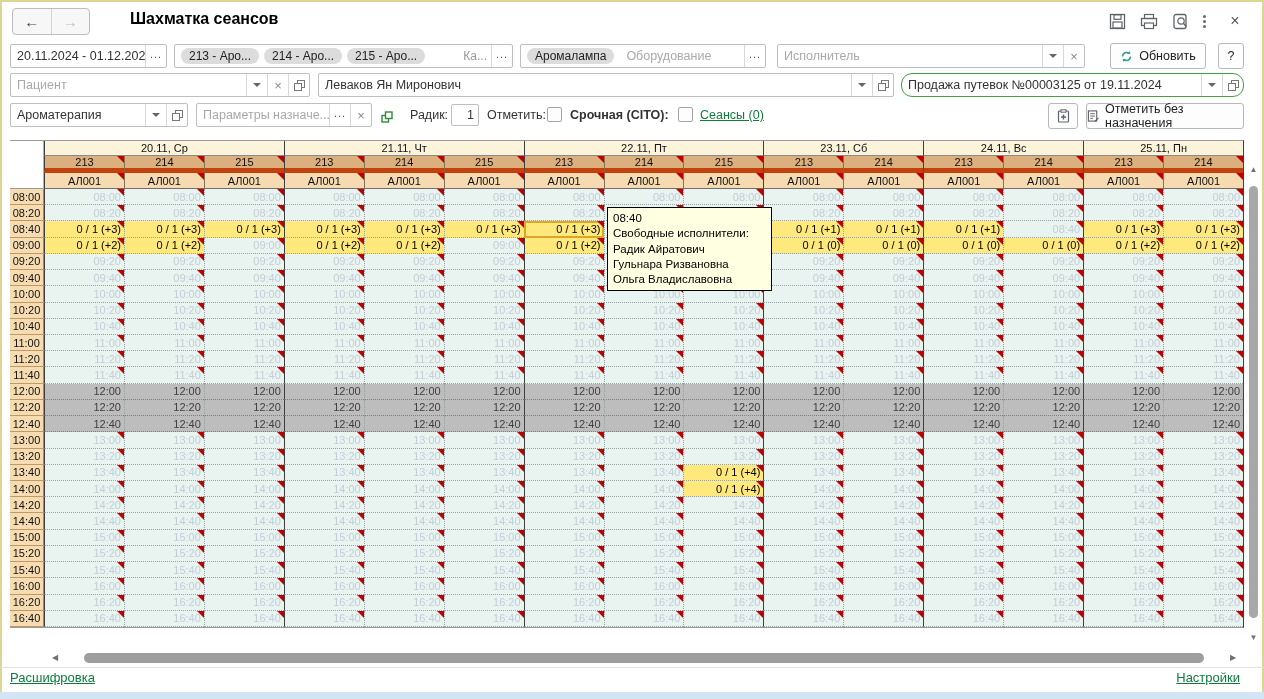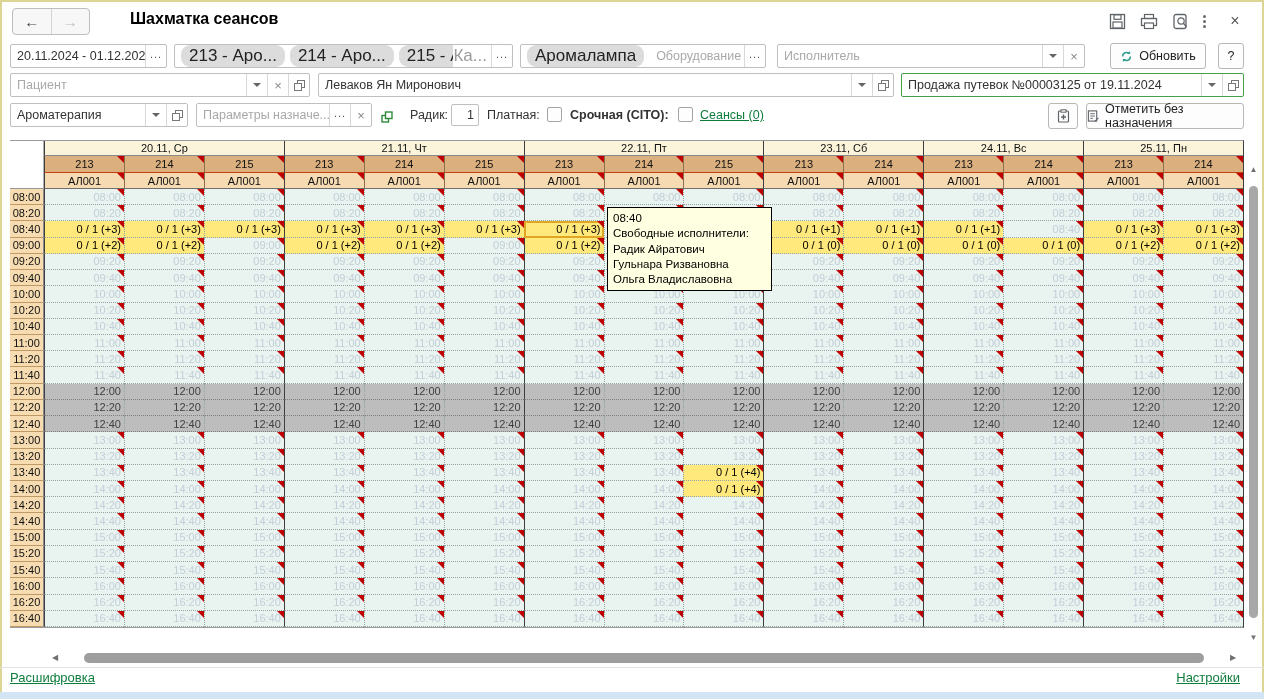--- a/index.html
+++ b/index.html
@@ -14,55 +14,55 @@
   .navbtn+.navbtn{border-left:1px solid #d4d4d4;color:#bdbdbd;}
   .title{left:130px;top:10px;font-size:16px;font-weight:bold;color:#000;}
   .tico{top:11px;width:22px;height:20px;display:flex;align-items:center;justify-content:center;cursor:pointer;}
   .kebab{display:flex;flex-direction:column;gap:2px;align-items:center;}
   .kebab i{width:3px;height:3px;border-radius:50%;background:#6a6a6a;}
   .closex{font-size:16px;color:#5a5a5a;line-height:1;}
 
   
   .field{position:absolute;height:24px;border:1px solid #bfbfbf;border-radius:2px;background:#fff;
          display:flex;align-items:center;font-size:12.5px;color:#333;box-sizing:border-box;overflow:hidden;}
-  .field.green{border-color:#43a047;}
+  .field.green{border-color:#43a047;border-radius:11px;}
   .val{padding:0 6px;white-space:nowrap;overflow:hidden;}
   .ph{color:#a9a9a9;}
   .grow{flex:1;}
   .seg{width:20px;align-self:stretch;display:flex;align-items:center;justify-content:center;
        border-left:1px solid #d8d8d8;color:#666;flex:none;cursor:pointer;}
   .dots{font-size:11px;letter-spacing:1px;color:#555;padding-bottom:4px;}
   .caret{width:0;height:0;border-left:4px solid transparent;border-right:4px solid transparent;border-top:4px solid #666;}
   .xclr{font-size:13px;color:#888;}
   .opn{position:relative;width:11px;height:11px;}
   .opn::after{content:'';position:absolute;top:0;right:0;width:6px;height:6px;border:1px solid #777;}
   .opn::before{content:'';position:absolute;bottom:0;left:0;width:6px;height:6px;border:1px solid #777;background:#fff;z-index:1;}
   .chiprow{display:flex;align-items:center;gap:5px;padding:0 6px;overflow:hidden;flex:1;}
-  .chip{background:#dcdcdc;border-radius:9px;padding:1px 8px;font-size:17px;color:#222;white-space:nowrap;}
+  .chip{background:#dcdcdc;border-radius:9px;padding:1px 8px;font-size:12px;color:#222;white-space:nowrap;}
   .chip.ovf{background:none;color:#9a9a9a;padding:1px 0;}
   .lbl{position:absolute;font-size:12.5px;color:#333;}
   .cb{position:absolute;width:13px;height:13px;border:1px solid #a5a5a5;border-radius:2px;background:#fdfdfd;cursor:pointer;}
   .glink{color:var(--accent-green,#0e7d3c);text-decoration:underline;cursor:pointer;font-size:12.5px;}
   .btn{position:absolute;height:26px;border:1px solid #b8b8b8;border-radius:3px;background:#fdfdfd;
        display:flex;align-items:center;justify-content:center;gap:6px;font-size:12.5px;color:#222;cursor:pointer;box-sizing:border-box;}
   .mini{position:absolute;box-sizing:border-box;}
 
   
   .grid{left:10px;top:140px;width:1234px;height:488px;display:grid;
         grid-template-columns:34px repeat(15,1fr);
         grid-template-rows:15px 17px 16px repeat(27,1fr);
         border-top:1px solid #9a9a9a;border-right:1px solid #3f3f3f;border-bottom:1px solid #9a9a9a;
         font-size:11px;box-sizing:border-box;}
   .gcell{position:relative;display:flex;align-items:center;overflow:hidden;box-sizing:border-box;
          border-left:1px dotted #94a4a4;border-bottom:1px dotted #94a4a4;white-space:nowrap;}
   .corner{background:#fff;border-left:none;border-bottom:1px solid #9a9a9a;border-right:1px solid #b0b0b0;}
   .day{background:var(--header-cream,#fbf4da);justify-content:center;color:#111;
        border-bottom:1px solid #8a8a8a;border-left:1px solid #8a8a8a;}
   .room{background:var(--header-tan,#dcb07e);justify-content:center;color:#111;
-        border-left:1px solid #8a7050;border-bottom:1px solid #c2410c;}
+        border-left:1px solid #8a7050;border-bottom:5px solid #c2410c;}
   .res{background:#f6dbb2;justify-content:center;color:#111;
        border-left:1px solid #8a7050;border-bottom:1px solid #6e6e6e;}
   .timec{background:#f7dcb2;justify-content:center;color:#111;border-left:none;
          border-bottom:1px solid #c09a66;border-right:1px solid #8a8a8a;}
   .body{background:var(--cell-mint,#e9f3f0);color:#c2ced8;justify-content:flex-end;padding-right:3px;cursor:pointer;}
   .lunch{background:var(--lunch-gray,#bdbdbd);color:#3f3f3f;border-bottom:1px dotted #7e7e7e;}
   .slot{background:var(--slot-free,#ffe87c);color:#000;}
   .dstart{border-left:1px solid #3f3f3f !important;}
   .tri::after{content:'';position:absolute;top:0;right:0;border-top:7px solid var(--marker-red,#c00000);
               border-left:7px solid transparent;}
@@ -242,21 +242,21 @@
       <rect x="1" y="4.5" width="6.5" height="6.5" fill="none" stroke="#2e8b3a" stroke-width="1.4"></rect>
       <rect x="4.5" y="1" width="6.5" height="6.5" fill="#fff" stroke="#2e8b3a" stroke-width="1.4"></rect>
     </svg>
   </div>
 
   <span class="lbl" style="left:410px;top:108px;">Радик:</span>
   <div class="field" style="left:451px;top:104px;width:28px;height:22px;">
     <span class="val grow" style="text-align:right;padding:0 4px;">1</span>
   </div>
 
-  <span class="lbl" style="left:487px;top:108px;">Платная:</span>
+  <span class="lbl" style="left:487px;top:108px;">Отметить:</span>
   <div class="cb" style="left:547px;top:107px;"></div>
 
   <span class="lbl" style="left:570px;top:108px;font-weight:bold;">Срочная (CITO):</span>
   <div class="cb" style="left:678px;top:107px;"></div>
 
   <span class="abs glink" style="left:700px;top:108px;">Сеансы (0)</span>
 
   <div class="btn" style="left:1048px;top:103px;width:30px;">
     <svg width="13" height="14" viewBox="0 0 13 14">
       <rect x="1.5" y="2" width="10" height="11" rx="1" fill="none" stroke="#5f6368" stroke-width="1.2"></rect>

